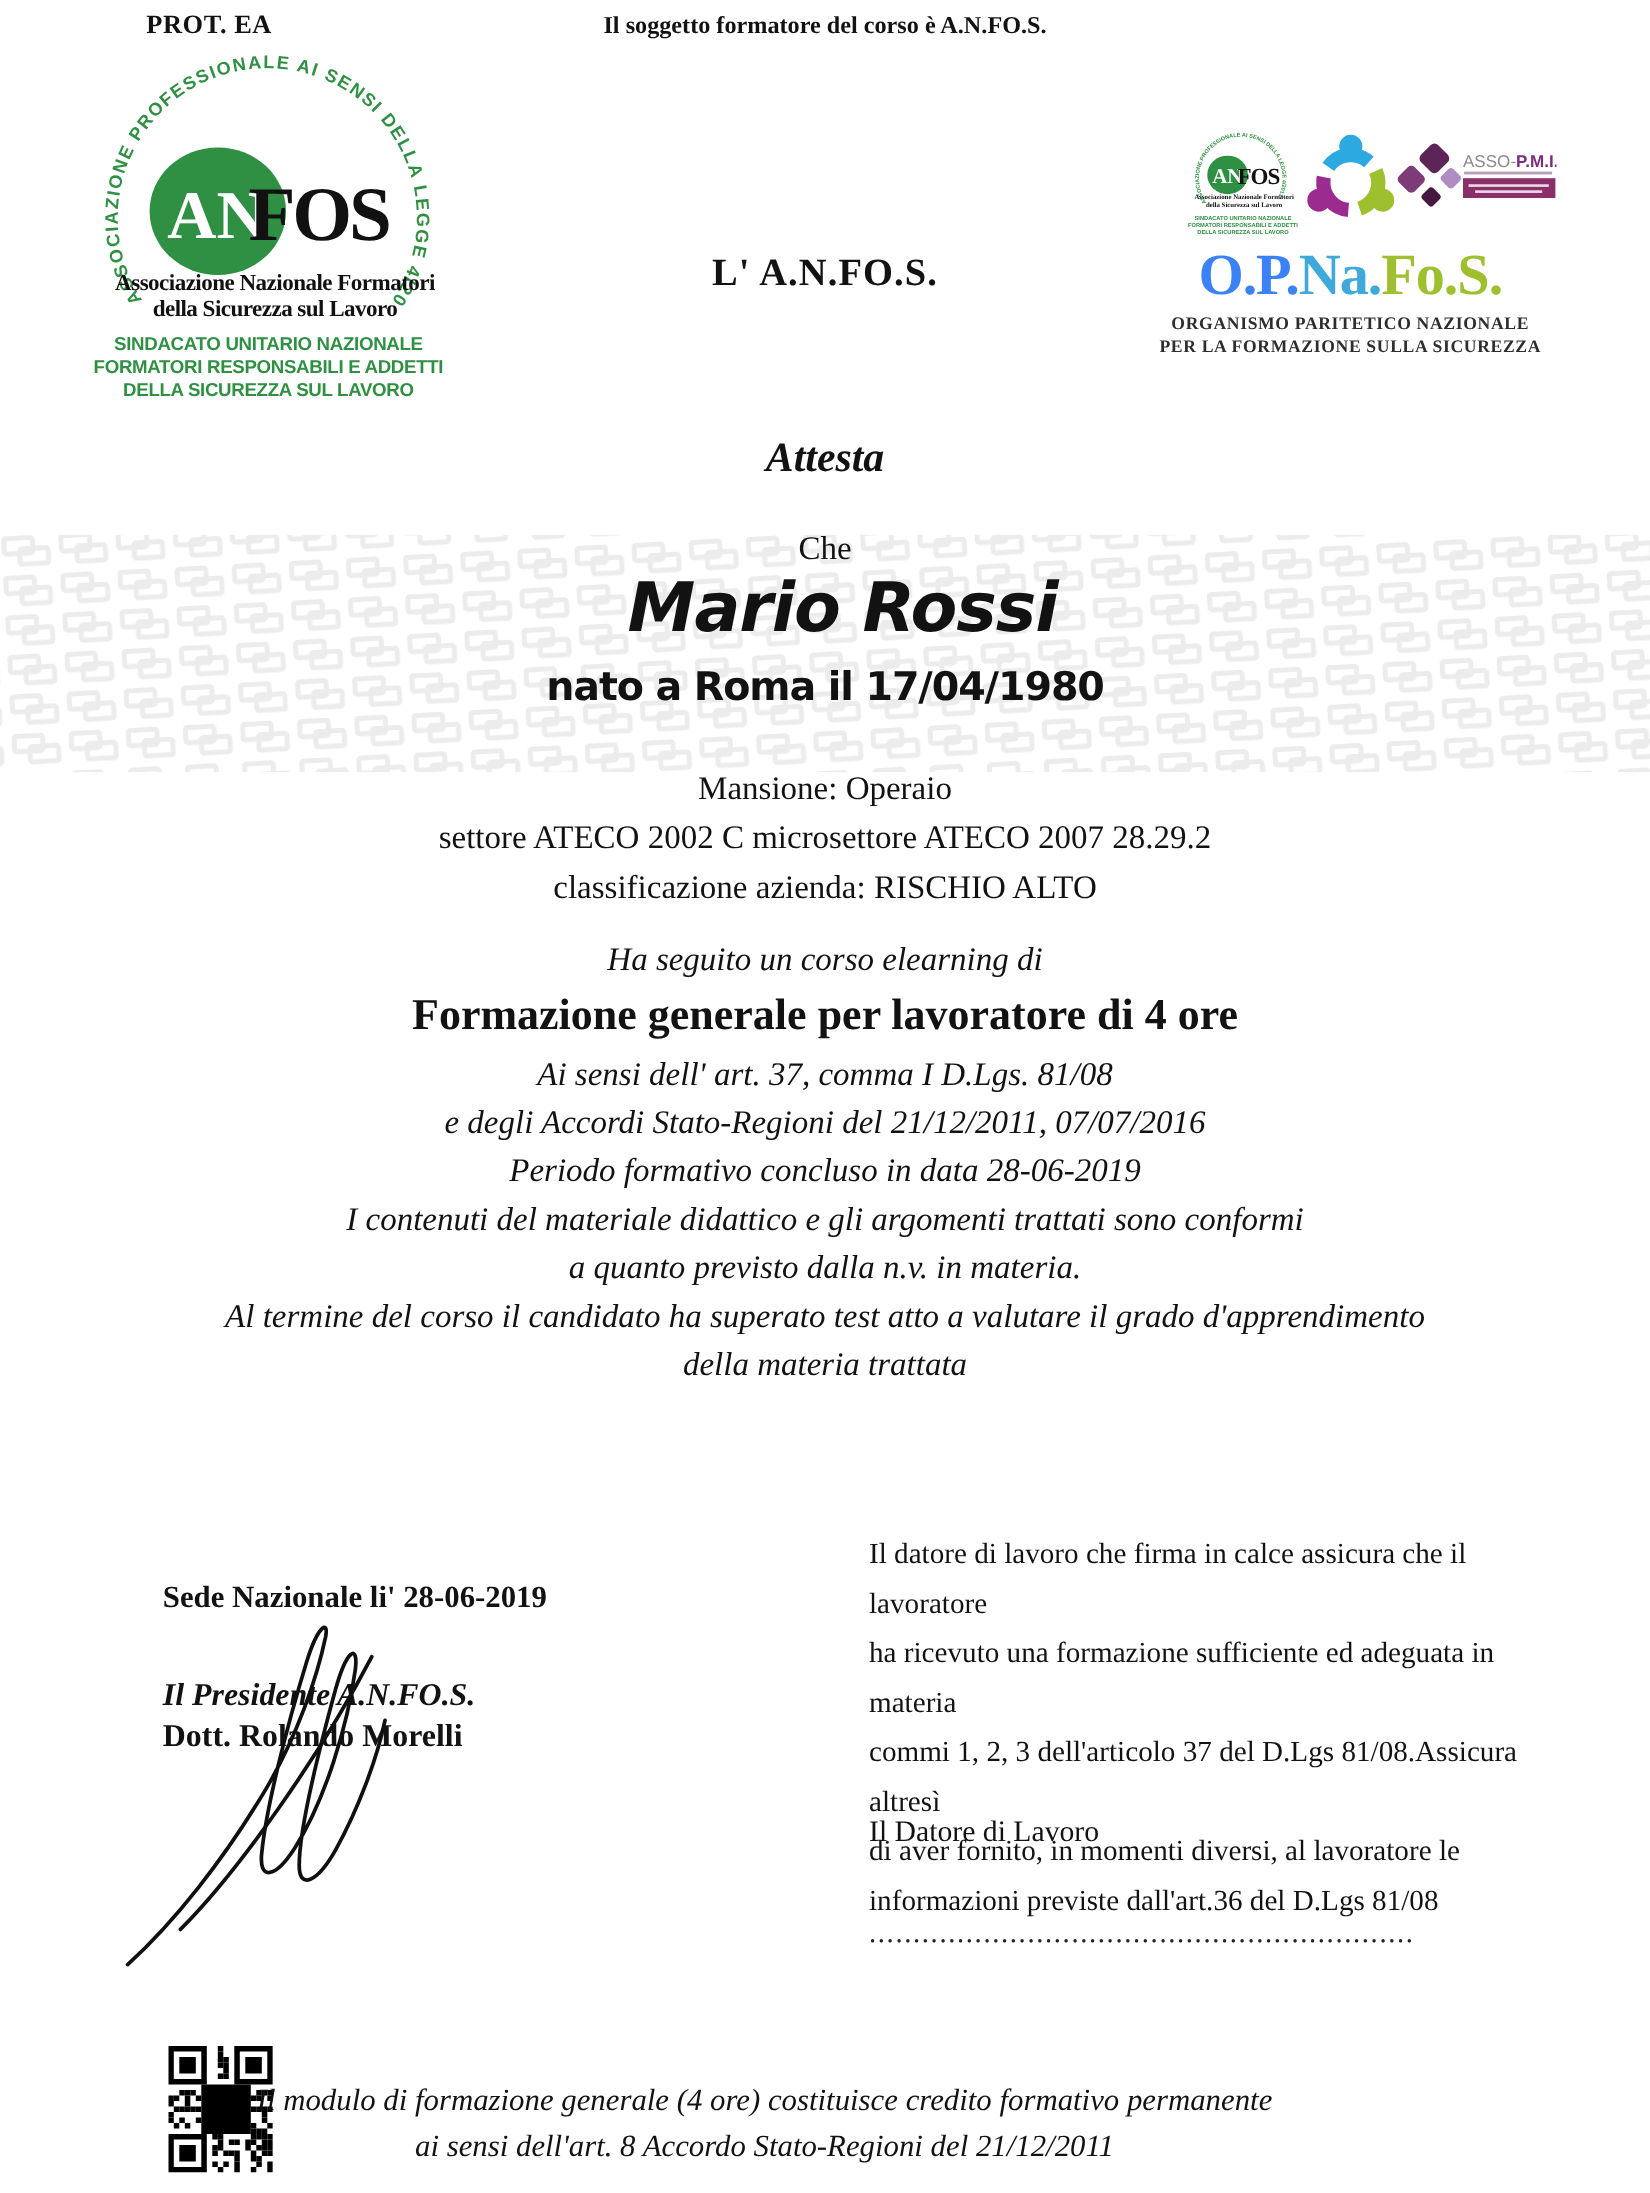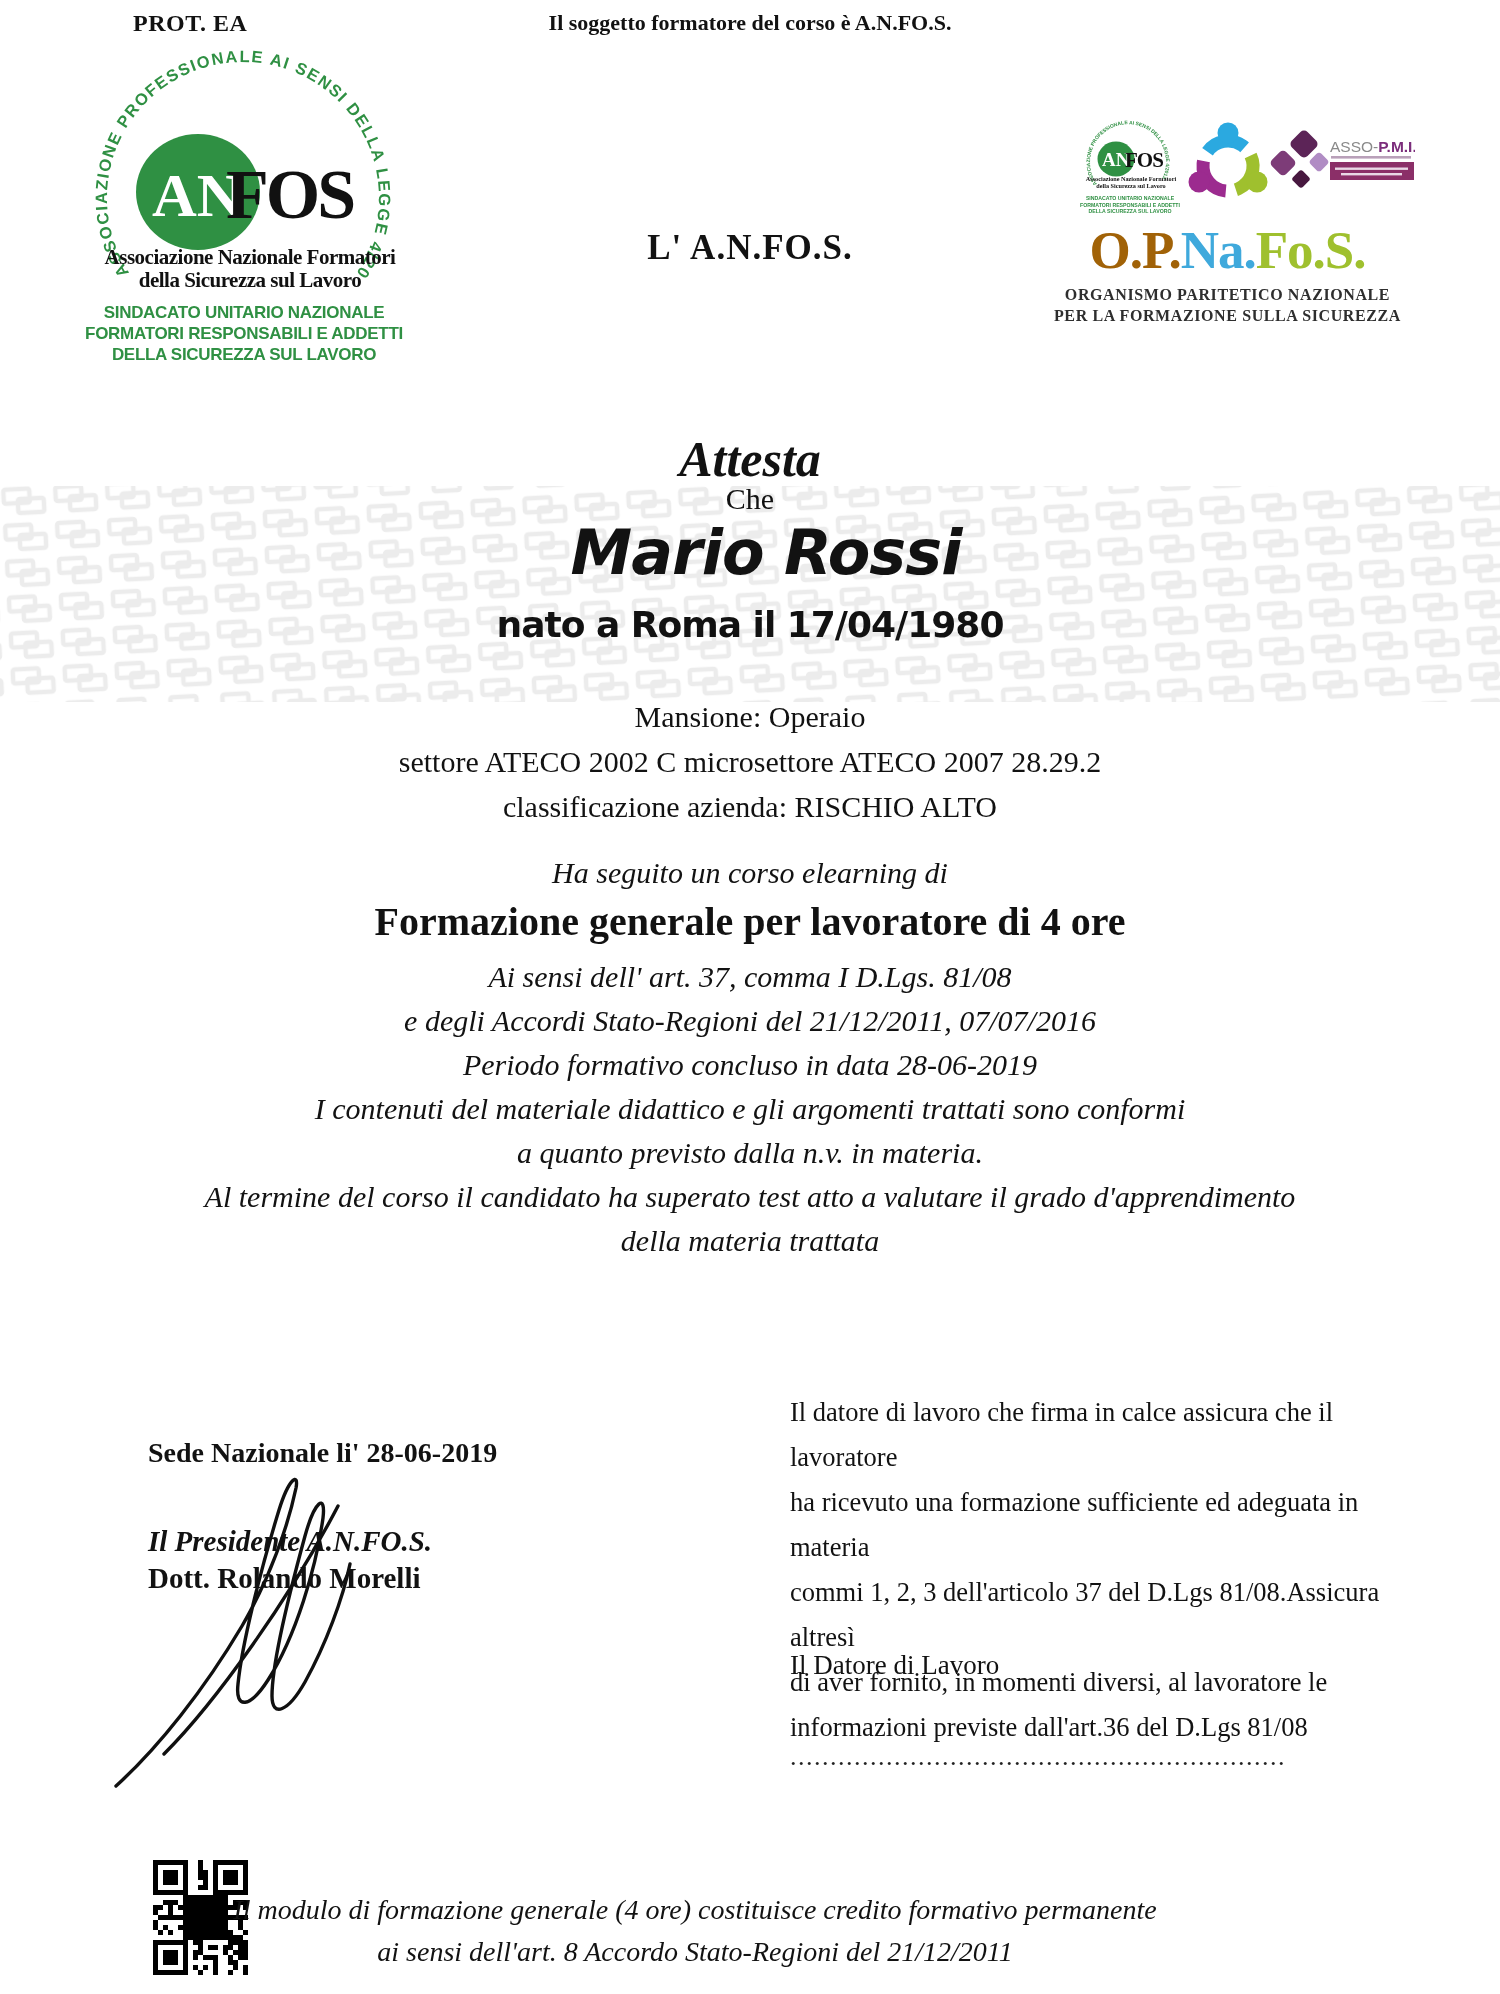--- a/index.html
+++ b/index.html
@@ -7,21 +7,21 @@
         font-family:"Liberation Serif","DejaVu Serif",serif;color:#121212;}
   .abs{position:absolute;}
   .ctr{left:0;width:1500px;text-align:center;}
   .sans{font-family:"DejaVu Sans","Liberation Sans",sans-serif;}
   .z1{z-index:1;}
   
   .prot{left:133px;top:10px;font-size:24px;font-weight:bold;letter-spacing:.5px;}
   .valid{left:10px;top:8px;width:1480px;text-align:center;font-size:22px;font-weight:bold;line-height:30px;}
   
   .issuer{top:228px;font-size:35px;font-weight:bold;letter-spacing:1px;}
-  .attesta{top:394px;font-size:50px;font-weight:bold;font-style:italic;margin-top:36px;}
+  .attesta{top:394px;font-size:38px;font-weight:bold;font-style:italic;}
   .che{top:482px;font-size:30px;}
   .name{top:516px;font-size:62px;font-weight:bold;font-style:italic;letter-spacing:-1px;padding-left:16px;}
   .birth{top:604px;font-size:36px;font-weight:bold;letter-spacing:-1px;}
   .ln30{font-size:30px;}
   .it30{font-size:30px;font-style:italic;}
   .course-title{top:898px;font-size:40px;font-weight:bold;}
   
   .opnafos-name{left:1040px;top:220px;width:375px;text-align:center;font-size:53px;font-weight:bold;letter-spacing:-1px;}
   .opnafos-sub{left:1040px;top:284px;width:375px;text-align:center;font-size:16px;font-weight:bold;letter-spacing:.6px;color:#2e2e2e;line-height:21px;}
   
@@ -113,21 +113,21 @@
       <text x="62" y="24" font-size="15.5" font-family="Liberation Sans, sans-serif">
         <tspan fill="#8a8a8a">ASSO-</tspan><tspan fill="#7b2d7b" font-weight="bold">P.M.I.</tspan>
       </text>
       <rect x="63" y="28" width="80" height="2.6" fill="#b9a0b9"></rect>
       <rect x="62" y="34" width="84" height="18" fill="#8b2f68"></rect>
       <rect x="67" y="39.5" width="73" height="2.4" fill="#e9d8e6"></rect>
       <rect x="73" y="45" width="61" height="2.4" fill="#e9d8e6"></rect>
     </g>
   </svg>
   <div class="abs opnafos-name z1">
-    <span style="color: #a16207;">O.P.</span><span style="color: rgb(63, 169, 220);">Na.</span><span style="color: rgb(159, 192, 46);">Fo.S.</span>
+    <span style="color: #3b82f6;">O.P.</span><span style="color: rgb(63, 169, 220);">Na.</span><span style="color: rgb(159, 192, 46);">Fo.S.</span>
   </div>
   <div class="abs opnafos-sub z1">
     <div>ORGANISMO PARITETICO NAZIONALE</div>
     <div>PER LA FORMAZIONE SULLA SICUREZZA</div>
   </div>
 
   <div class="abs ctr issuer z1">L' A.N.FO.S.</div>
   <div class="abs ctr attesta z1">Attesta</div>
   <div class="abs ctr che z1">Che</div>
   <div class="abs ctr name sans z1">Mario Rossi</div>

